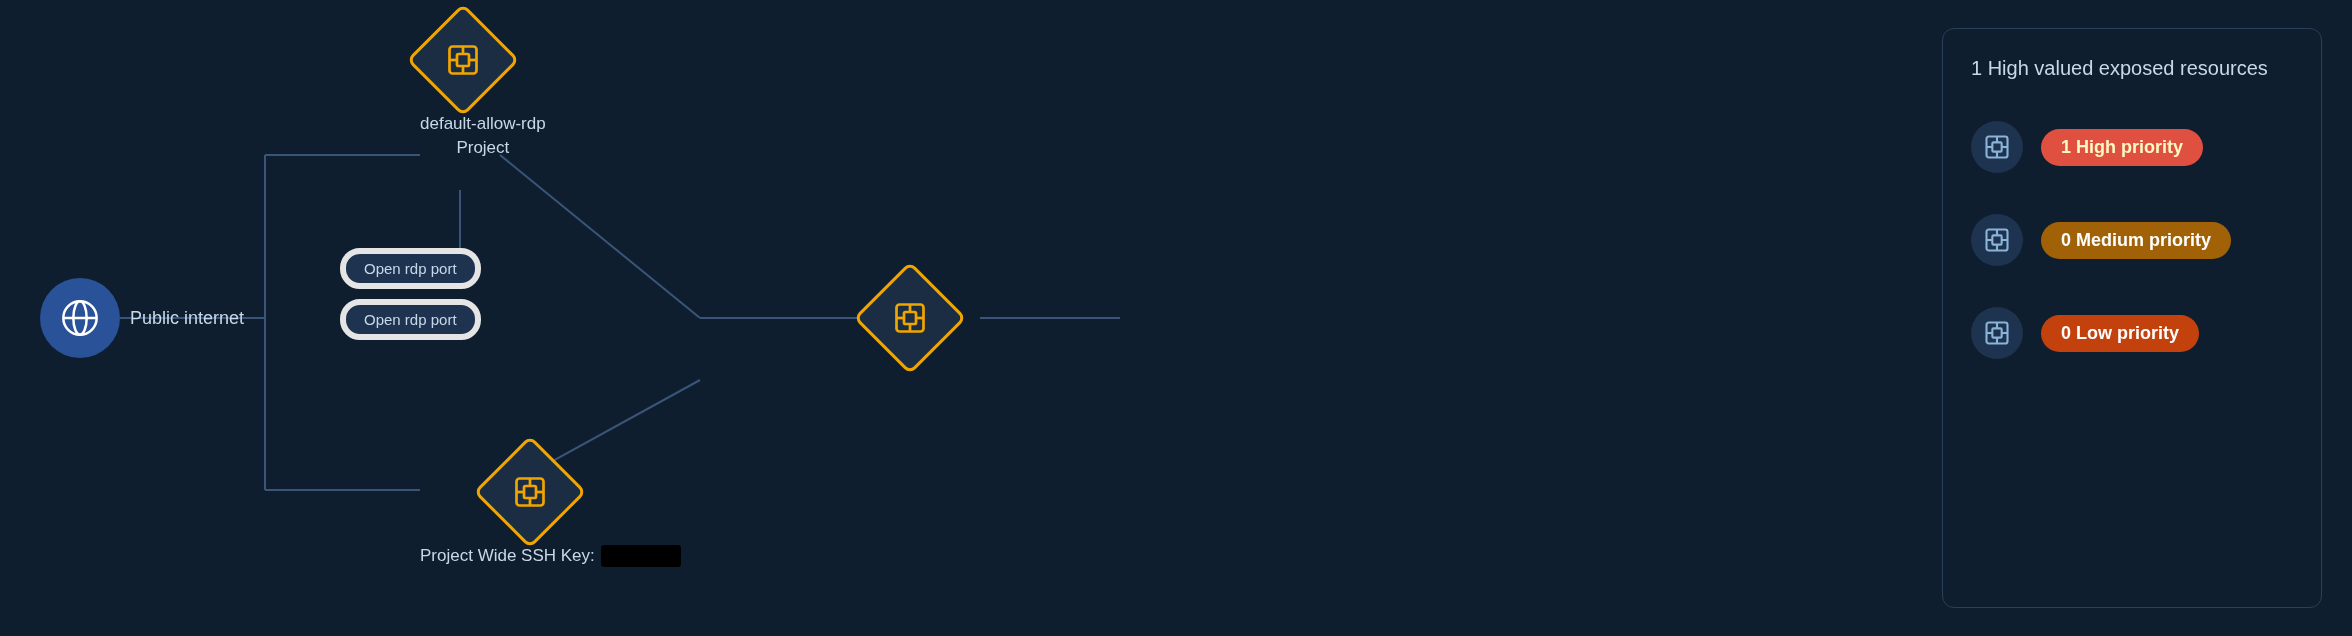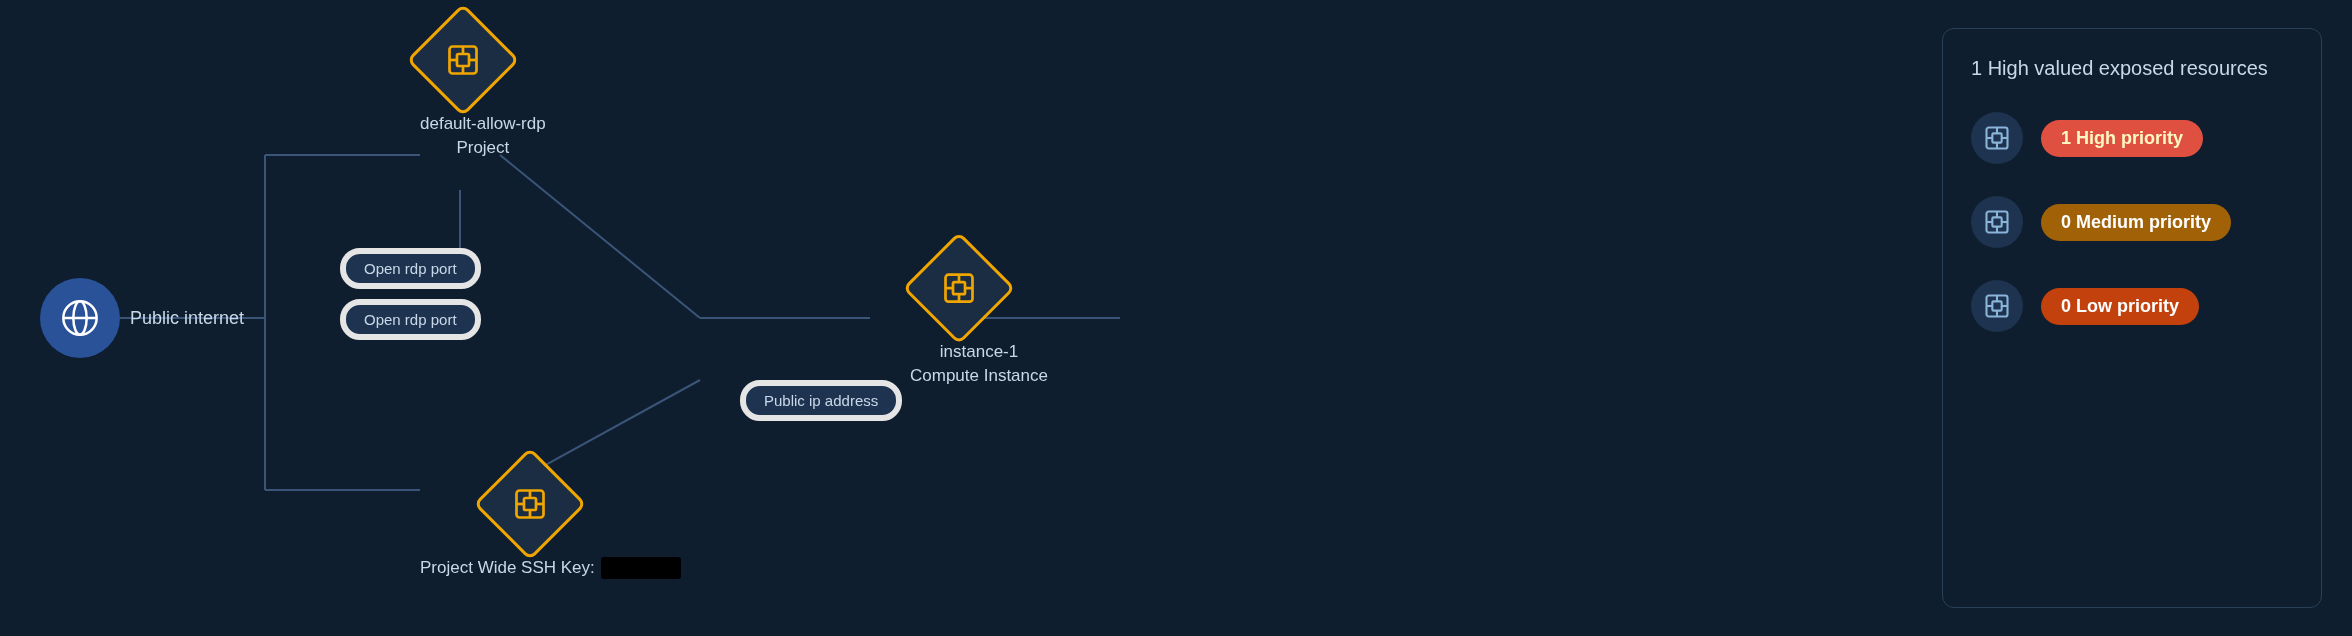--- a/index.html
+++ b/index.html
@@ -98,21 +98,21 @@
     }
 
     
     .firewall-node {
       top: 20px;
       left: 380px;
     }
 
     
     .ssh-node {
-      bottom: 56px;
+      bottom: 68px;
       left: 380px;
     }
 
     
     .compute-node {
       top: 50%;
       left: 870px;
       transform: translateY(-50%);
     }
 
@@ -176,21 +176,21 @@
     .right-panel {
       width: 380px;
       height: 580px;
       background: #0f1e2e;
       border: 1.5px solid #2a3f58;
       border-radius: 12px;
       margin-right: 30px;
       padding: 28px 28px;
       display: flex;
       flex-direction: column;
-      gap: 32px;
+      gap: 41px;
     }
 
     .panel-title {
       color: #c8d8e8;
       font-size: 20px;
       font-weight: 500;
     }
 
     .priority-row {
       display: flex;
@@ -322,28 +322,23 @@
           <svg width="36" height="36" viewBox="0 0 24 24" fill="none" stroke="#f0a500" stroke-width="1.8">
             <rect x="3" y="3" width="18" height="18" rx="2"></rect>
             <rect x="8" y="8" width="8" height="8" rx="1"></rect>
             <line x1="12" y1="3" x2="12" y2="8"></line>
             <line x1="12" y1="16" x2="12" y2="21"></line>
             <line x1="3" y1="12" x2="8" y2="12"></line>
             <line x1="16" y1="12" x2="21" y2="12"></line>
           </svg>
         </div>
       </div>
-      <div class="diamond-label">
-        <div>instance-1</div>
-        <div>Compute Instance</div>
-      </div>
     </div>
 
     <div class="tags-group compute-tags">
-      <div class="tag-pill">Public ip address</div>
     </div>
 
   </div>
 
   <div class="right-panel">
     <div class="panel-title">1 High valued exposed resources</div>
 
     <div class="priority-row">
       <div class="small-circle-icon">
         <svg width="28" height="28" viewBox="0 0 24 24" fill="none" stroke="#8ab4d8" stroke-width="1.8">

